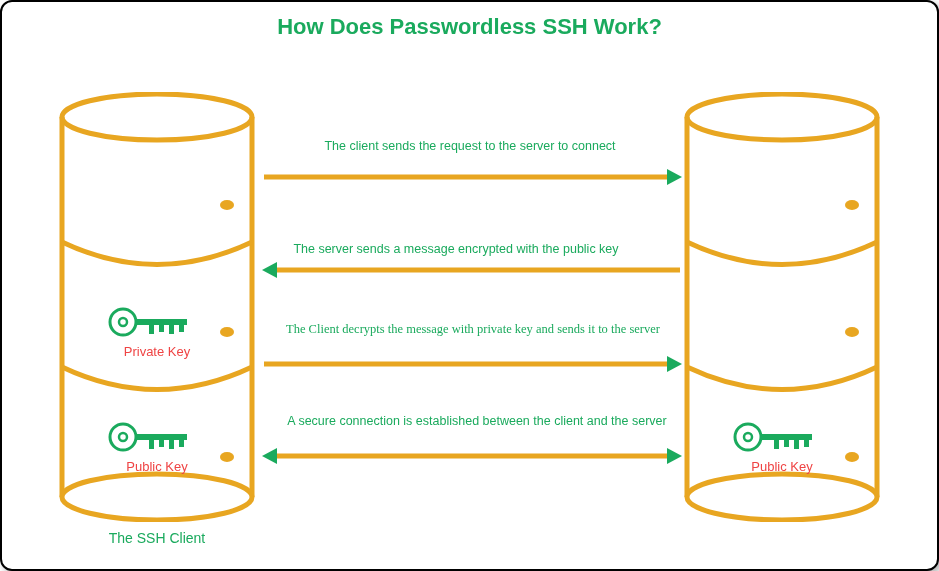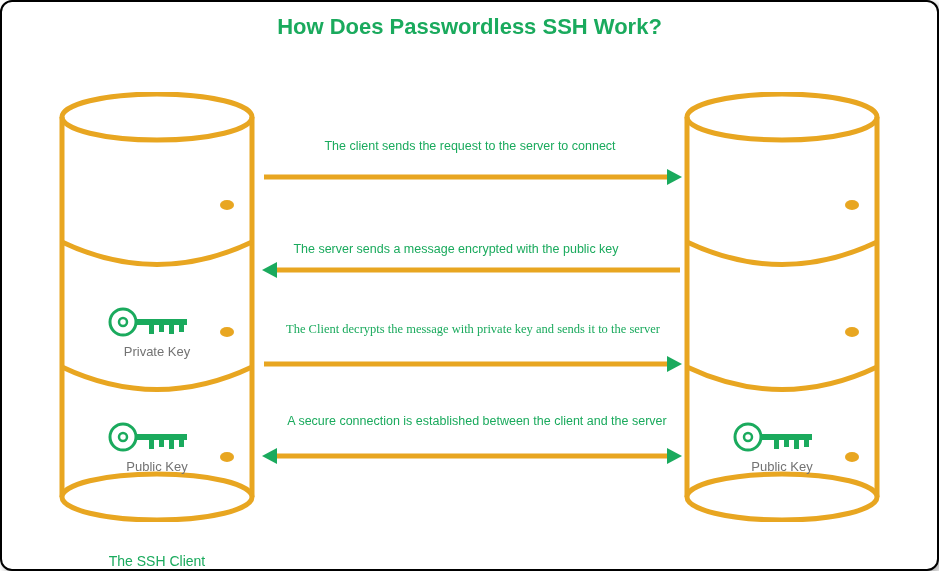--- a/index.html
+++ b/index.html
@@ -25,21 +25,21 @@
     font-weight: bold;
     margin-top: 12px;
   }
   .cylinder-label {
     position: absolute;
     color: #1aaa5d;
     font-size: 14px;
     text-align: center;
   }
   .key-label {
-    color: #737373;
+    color: #ef4444;
     font-size: 13px;
     text-align: center;
     position: absolute;
   }
   .arrow-label {
     color: #1aaa5d;
     font-size: 12.5px;
     text-align: center;
     position: absolute;
     width: 380px;
@@ -84,21 +84,21 @@
     <circle cx="16" cy="20" r="13" fill="none" stroke="#1aaa5d" stroke-width="3"></circle>
     <circle cx="16" cy="20" r="4" fill="none" stroke="#1aaa5d" stroke-width="2.5"></circle>
     <rect x="28" y="17" width="52" height="6" fill="#1aaa5d"></rect>
     <rect x="42" y="23" width="5" height="9" fill="#1aaa5d"></rect>
     <rect x="52" y="23" width="5" height="7" fill="#1aaa5d"></rect>
     <rect x="62" y="23" width="5" height="9" fill="#1aaa5d"></rect>
     <rect x="72" y="23" width="5" height="7" fill="#1aaa5d"></rect>
   </svg>
   <div class="key-label" style="left:115px; top:457px; width:80px;">Public Key</div>
 
-  <div class="cylinder-label" style="left:105px; top:528px; width:100px;margin-top:23px;">The SSH Client</div>
+  <div class="cylinder-label" style="left:105px; top:528px; width:100px;">The SSH Client</div>
 
   <svg style="position:absolute; left:680px; top:90px;" width="200" height="430">
     <ellipse cx="100" cy="25" rx="95" ry="23" fill="#fff" stroke="#e8a621" stroke-width="5"></ellipse>
     <line x1="5" y1="25" x2="5" y2="405" stroke="#e8a621" stroke-width="5"></line>
     <line x1="195" y1="25" x2="195" y2="405" stroke="#e8a621" stroke-width="5"></line>
     <ellipse cx="100" cy="405" rx="95" ry="23" fill="#fff" stroke="#e8a621" stroke-width="5"></ellipse>
     <path d="M 5 150 Q 100 195 195 150" fill="none" stroke="#e8a621" stroke-width="5"></path>
     <path d="M 5 275 Q 100 320 195 275" fill="none" stroke="#e8a621" stroke-width="5"></path>
     <ellipse cx="170" cy="113" rx="7" ry="5" fill="#e8a621"></ellipse>
     <ellipse cx="170" cy="240" rx="7" ry="5" fill="#e8a621"></ellipse>

